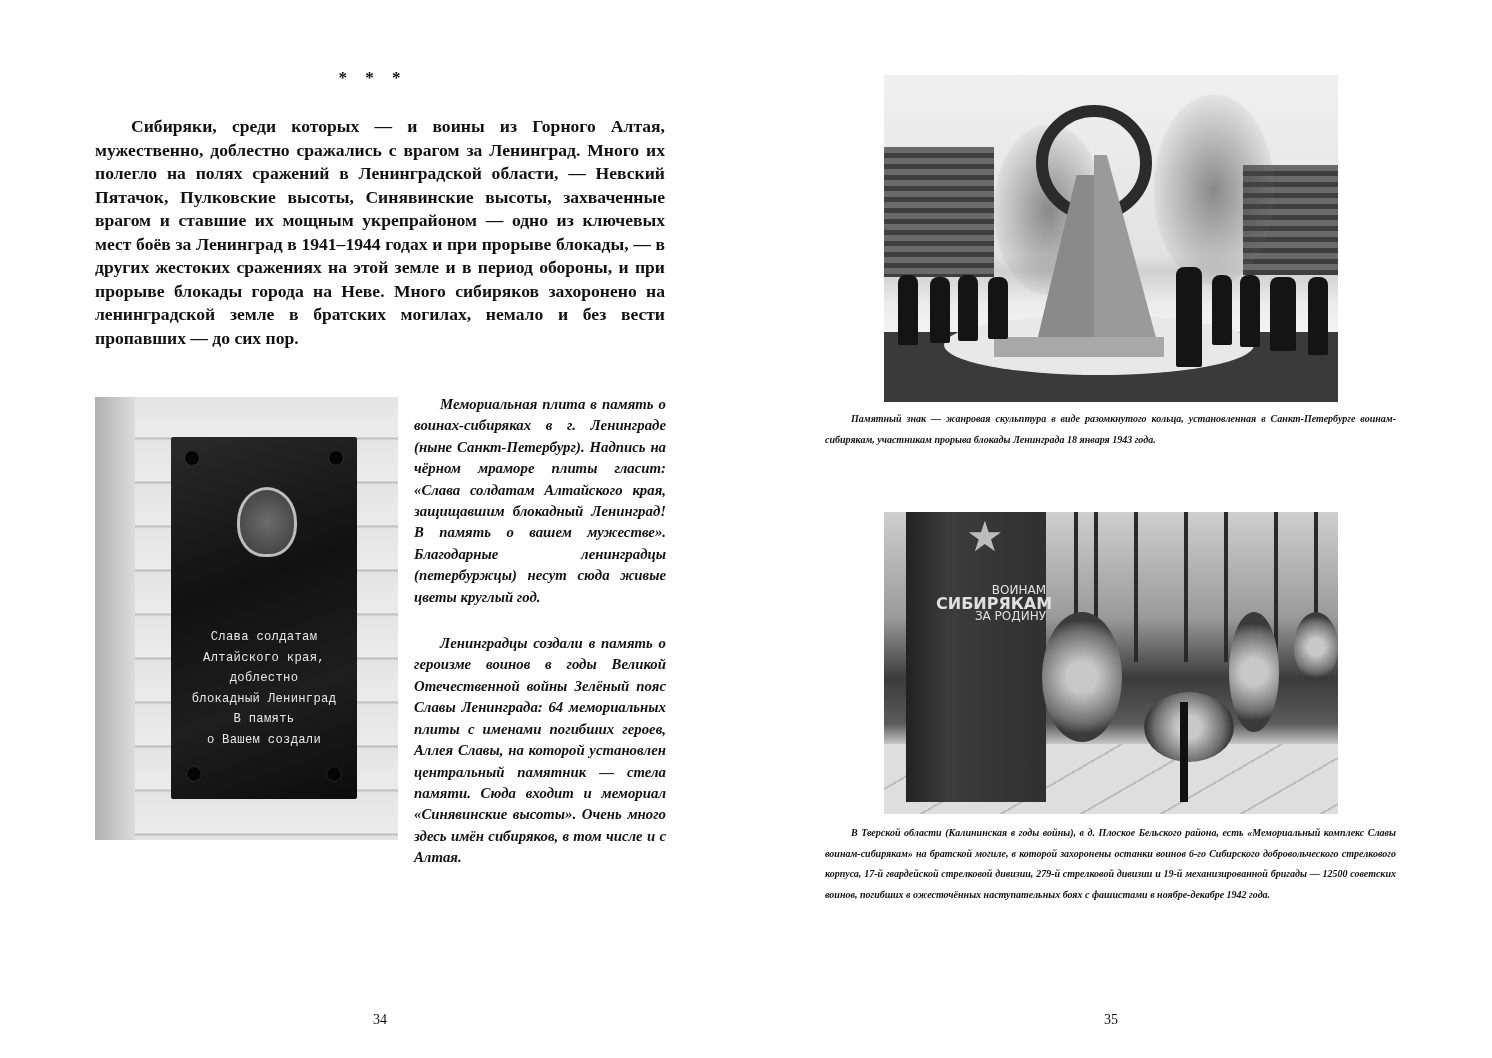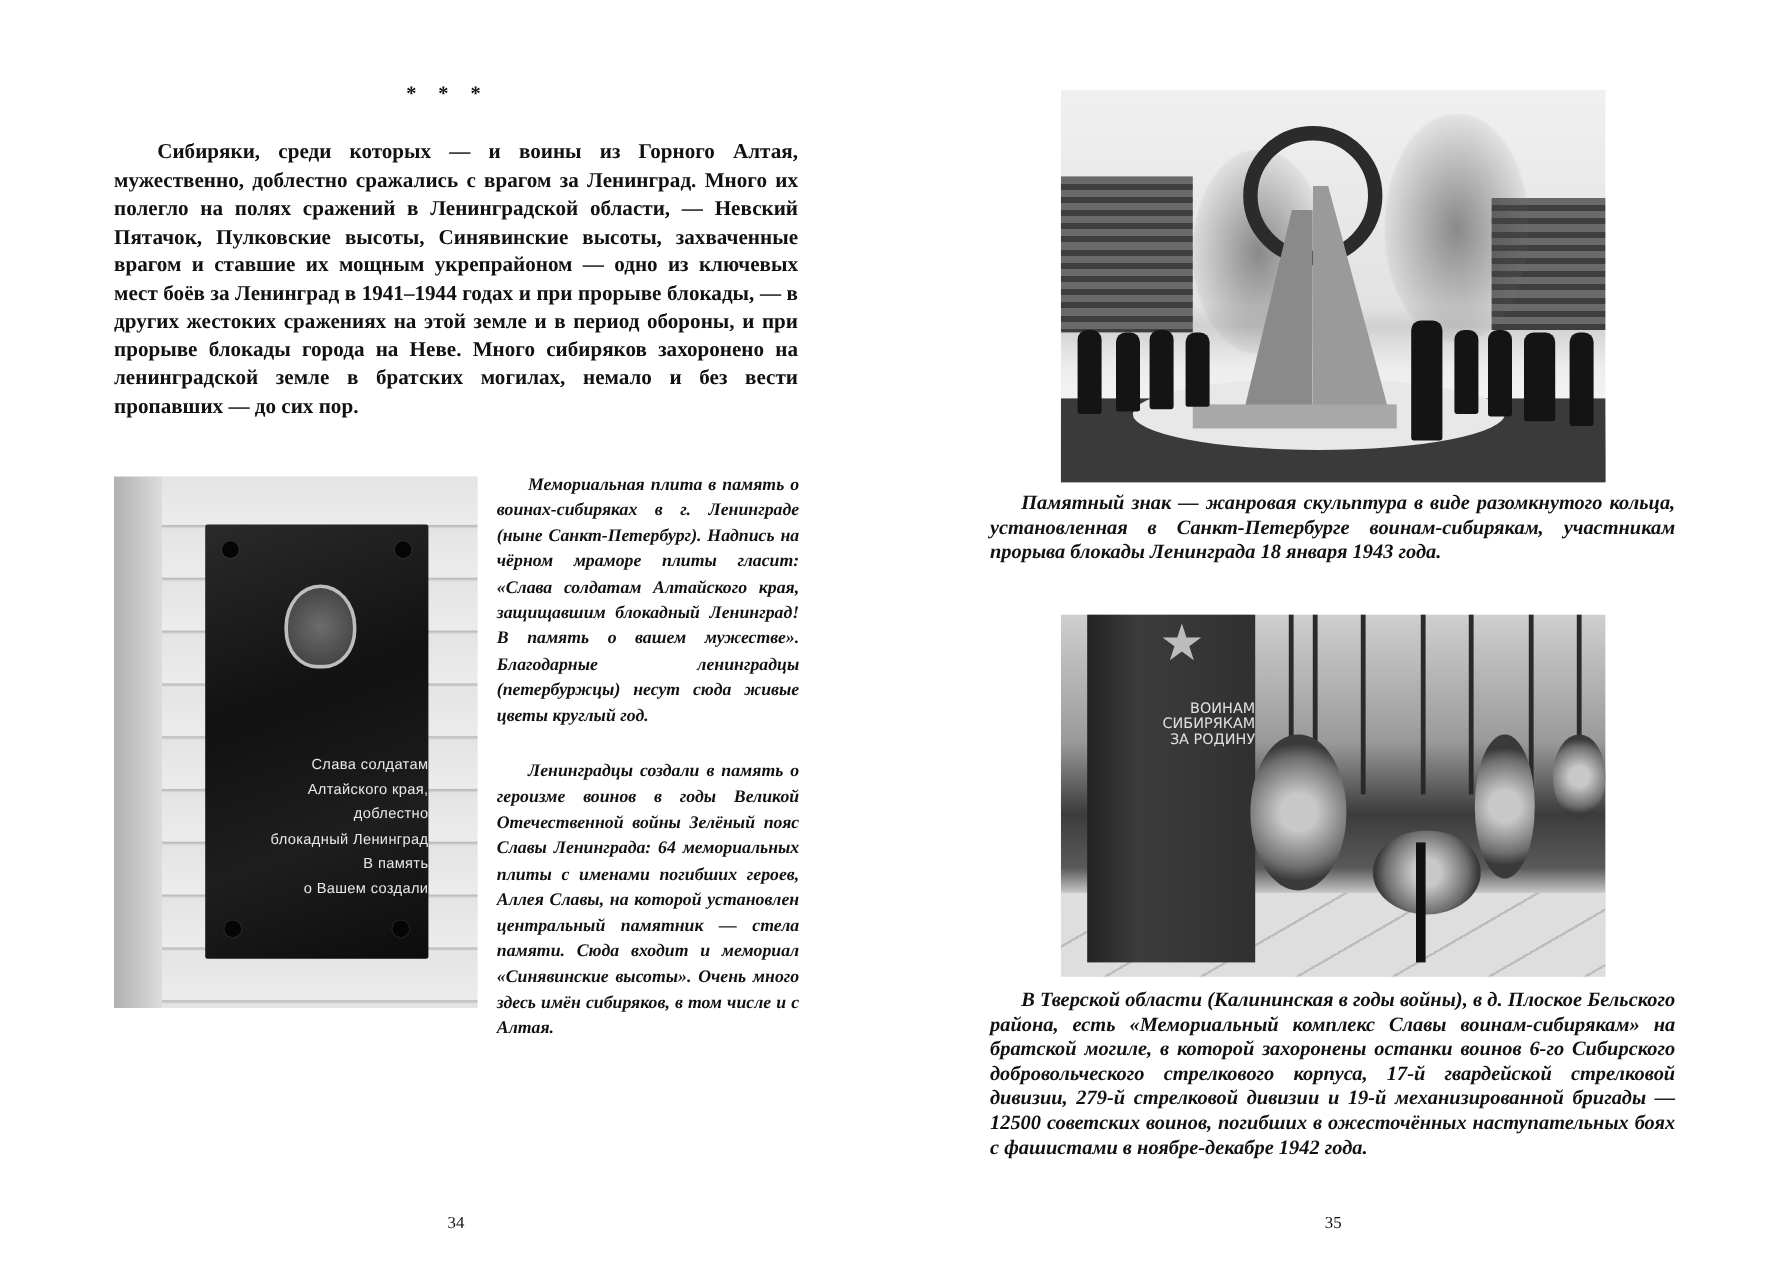--- a/index.html
+++ b/index.html
@@ -8,31 +8,31 @@
   .page-left { left: 0; width: 746px; }
 
   .stars { position: absolute; left: 0; width: 746px; top: 68px; text-align: center; font-weight: bold; font-size: 17px; letter-spacing: 7px; }
   .body-text { position: absolute; left: 95px; width: 570px; top: 115px; font-size: 17.6px; line-height: 23.5px; text-align: justify; }
   .body-text p { margin: 0; text-indent: 36px; }
   .body-text p.bold { font-weight: bold; }
 
   .photo { position: absolute; overflow: hidden; }
   .caption-side { position: absolute; left: 414px; width: 252px; font-style: italic; font-weight: bold; font-size: 14.8px; line-height: 21.4px; text-align: justify; }
   .caption-side p { margin: 0; text-indent: 26px; }
-  .caption-right { position: absolute; left: 825px; width: 571px; font-style: italic; font-weight: bold; font-size: 17px; line-height: 20.6px; text-align: justify; }
+  .caption-right { position: absolute; left: 825px; width: 571px; font-style: italic; font-weight: bold; font-size: 10px; line-height: 20.6px; text-align: justify; }
   .caption-right p { margin: 0; text-indent: 26px; }
   .page-num { position: absolute; top: 998px; font-size: 14px; width: 60px; text-align: center; margin-top: 14px; }
 
   
   .wall { background: repeating-linear-gradient(180deg, #e4e4e4 0px, #ececec 40px, #b9b9b9 41px, #e9e9e9 44px); }
   .wall-col { position: absolute; top: 0; bottom: 0; left: 0; width: 40px; background: linear-gradient(90deg, #b0b0b0, #dcdcdc); }
   .plaque { position: absolute; left: 76px; top: 40px; width: 186px; height: 362px; background: linear-gradient(160deg, #2a2a2a 0%, #111 40%, #1e1e1e 70%, #0c0c0c 100%); border-radius: 2px; }
   .bolt { position: absolute; width: 14px; height: 14px; border-radius: 50%; background: #050505; box-shadow: 0 0 2px #444; }
   .emblem { position: absolute; left: 66px; top: 50px; width: 54px; height: 64px; border-radius: 50% 50% 45% 45%; border: 3px solid #bdbdbd; background: radial-gradient(circle, #6c6c6c, #3a3a3a); }
-  .plaque-text { position: absolute; left: 0; right: 0; top: 190px; text-align: right; color: #e8e8e8; font-family: Liberation Sans, sans-serif; font-size: 12.2px; line-height: 20.5px; letter-spacing: 0.3px; }
+  .plaque-text { position: absolute; left: 0; right: 0; top: 190px; text-align: center; color: #e8e8e8; font-family: Liberation Mono, monospace; font-size: 12.2px; line-height: 20.5px; letter-spacing: 0.3px; }
 
   
   .sky { position: absolute; inset: 0; background: linear-gradient(180deg, #f0f0f0 0%, #e2e2e2 55%, #d0d0d0 60%, #ececec 70%, #f4f4f4 80%, #2a2a2a 96%); }
   .building { position: absolute; background: repeating-linear-gradient(180deg, #6a6a6a 0 6px, #3e3e3e 6px 11px); }
   .trees { position: absolute; background: radial-gradient(ellipse at center, rgba(60,60,60,0.55), rgba(120,120,120,0.1) 70%, transparent 72%); }
   .ground { position: absolute; left: 0; right: 0; bottom: 0; height: 70px; background: #3a3a3a; }
   .snow-ring { position: absolute; left: 60px; top: 240px; width: 310px; height: 60px; border-radius: 50%; background: #e8e8e8; }
   .stele { position: absolute; background: #8a8a8a; }
   .ring { position: absolute; left: 152px; top: 30px; width: 92px; height: 92px; border-radius: 50%; border: 12px solid #2b2b2b; }
   .person { position: absolute; width: 20px; background: #141414; border-radius: 8px 8px 2px 2px; }
@@ -118,21 +118,21 @@
   <div class="mc-tree" style="left:250px;"></div>
   <div class="mc-tree" style="left:300px;"></div>
   <div class="mc-tree" style="left:340px;"></div>
   <div class="mc-tree" style="left:390px;"></div>
   <div class="mc-tree" style="left:430px;"></div>
   <div class="paving"></div>
   <div class="mc-pillar">
     <div class="mc-star">★</div>
     <div class="mc-text">
       <div style="font-size:12px; text-transform:uppercase;">Воинам</div>
-      <div style="font-size:12px; text-transform:uppercase;">сибирякам</div>
+      <div style="font-size:16px; text-transform:uppercase;font-weight:bold;">сибирякам</div>
       <div style="font-size:12px; text-transform:uppercase;">за Родину</div>
     </div>
   </div>
   <div class="wreath" style="left:158px; top:100px; width:80px; height:130px;"></div>
   <div class="wreath" style="left:260px; top:180px; width:90px; height:70px;"></div>
   <div class="wreath" style="left:345px; top:100px; width:50px; height:120px;"></div>
   <div class="wreath" style="left:410px; top:100px; width:44px; height:70px;"></div>
   <div class="ribbon" style="left:296px; top:190px; width:8px; height:100px;"></div>
 </div>
 

